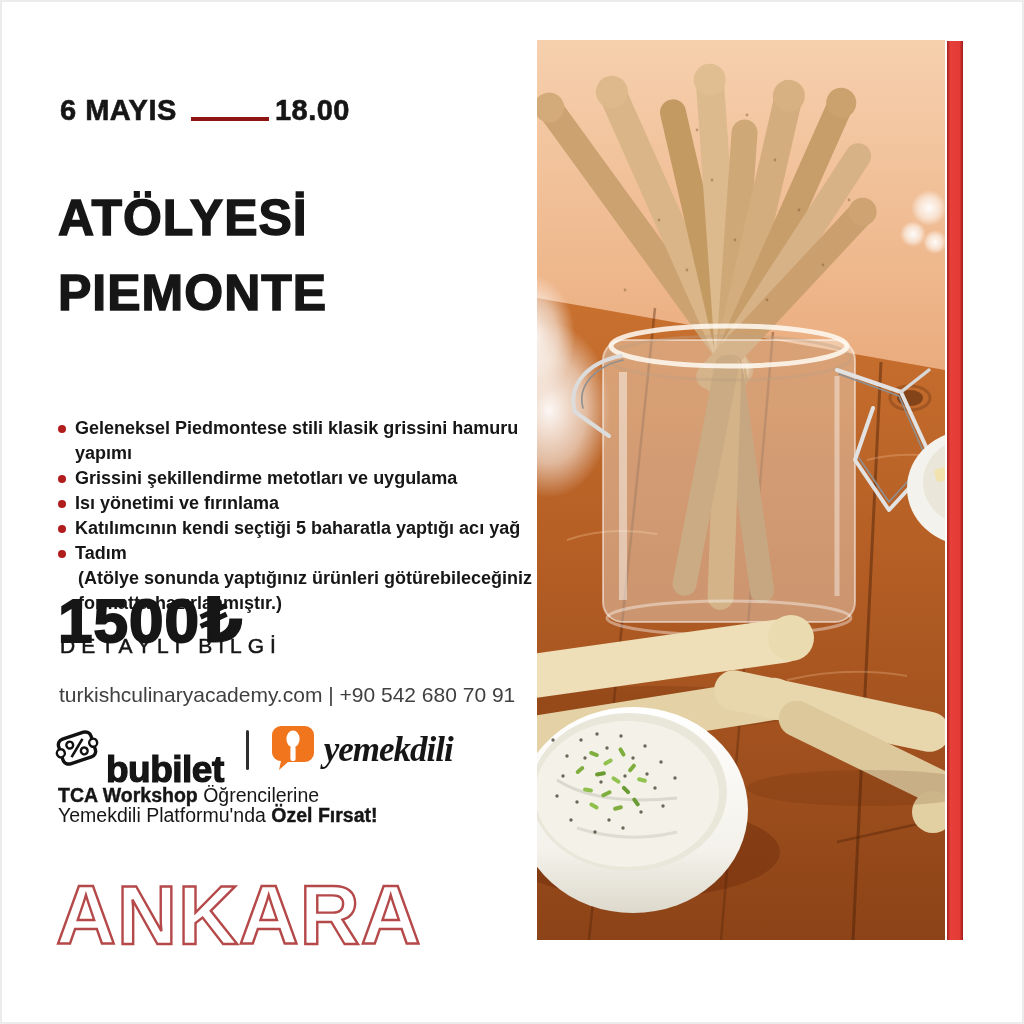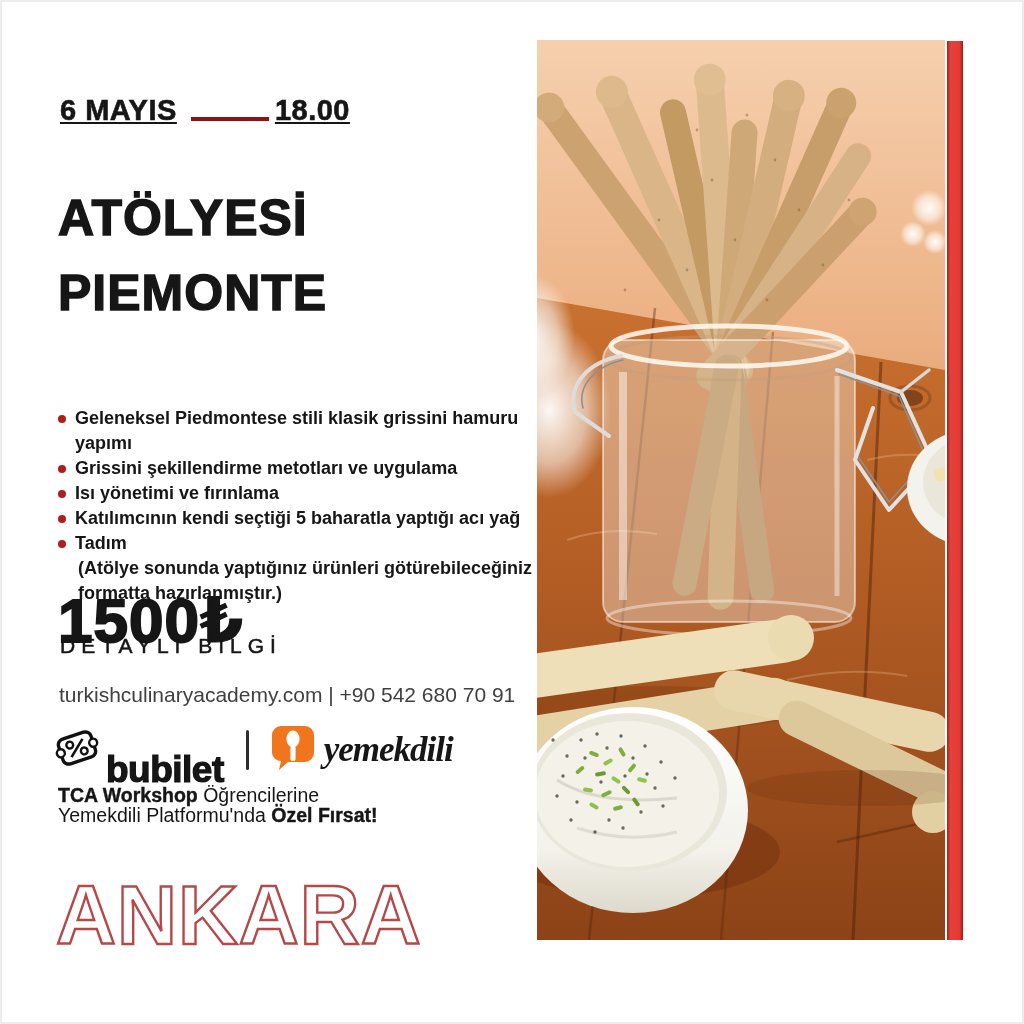--- a/index.html
+++ b/index.html
@@ -3,25 +3,25 @@
 <meta charset="utf-8">
 <style>
   html,body{margin:0;padding:0;background:#fff;}
   .page{
     position:relative;width:1024px;height:1024px;background:#ffffff;
     font-family:"Liberation Sans",sans-serif;color:#161616;overflow:hidden;
     box-shadow:inset 0 0 0 2px #ececec;
   }
   
   .date-row{position:absolute;left:60px;top:94px;display:flex;align-items:flex-end;}
-  .date-text{font-size:29px;font-weight:700;letter-spacing:.5px;text-decoration:underline;-webkit-text-stroke:.6px #161616;}
+  .date-text{font-size:29px;font-weight:700;letter-spacing:.5px;-webkit-text-stroke:.6px #161616;}
   .date-line{width:78px;height:4px;background:#8e1414;margin:0 6px 6px 14px;}
   .title{position:absolute;left:58px;top:181px;font-size:50px;line-height:75px;
     font-weight:700;letter-spacing:1px;-webkit-text-stroke:1.4px #161616;}
-  .bullets{position:absolute;left:58px;top:406px;font-size:18px;line-height:25px;font-weight:700;width:480px;}
+  .bullets{position:absolute;left:58px;top:416px;font-size:18px;line-height:25px;font-weight:700;width:480px;}
   .bullet{display:flex;align-items:flex-start;}
   .dot{flex:0 0 auto;width:8px;height:8px;border-radius:50%;background:#b11c1c;margin:9px 9px 0 0;}
   .note{margin-left:20px;}
   .price{position:absolute;left:58px;top:584px;font-size:62px;font-weight:700;
     -webkit-text-stroke:2px #161616;letter-spacing:1px;}
   .price .cur{font-family:"DejaVu Sans",sans-serif;-webkit-text-stroke:1.2px #161616;}
   .detail-label{position:absolute;left:60px;top:634px;font-size:21px;font-weight:400;
     letter-spacing:6px;-webkit-text-stroke:.5px #161616;}
   .contact{position:absolute;left:59px;top:683px;font-size:21px;font-weight:400;color:#404040;}
   .partners{position:absolute;left:52px;top:722px;display:flex;align-items:center;height:56px;}

